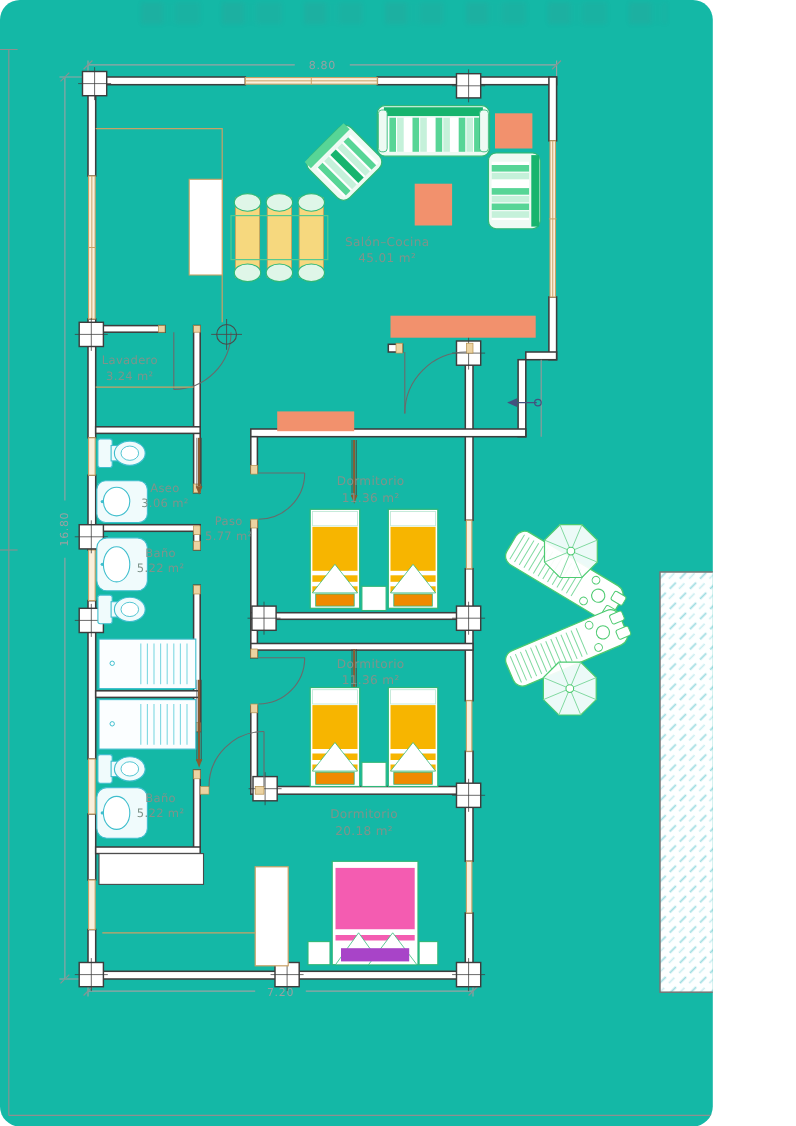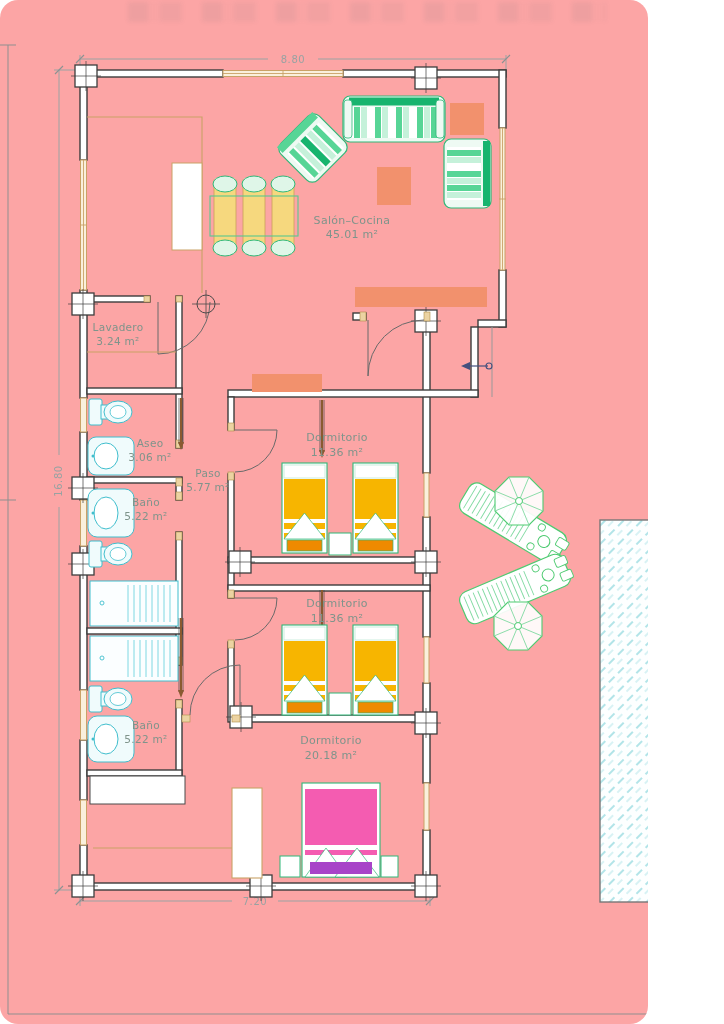--- a/index.html
+++ b/index.html
@@ -1,16 +1,16 @@
 <!DOCTYPE html>
 <html><head>
 <meta charset="utf-8">
 <style>
   html,body{margin:0;padding:0;background:#fff;}
-  .page{position:relative;width:648px;height:1024px;background:#fca5a5;overflow:hidden;
+  .page{position:relative;width:648px;height:1024px;background:#14b8a6;overflow:hidden;
         font-family:"DejaVu Sans","Liberation Sans",sans-serif;border-radius:18px;}
   .watermark{position:absolute;left:128px;top:2px;width:478px;height:20px;opacity:.6;
     background:repeating-linear-gradient(90deg, rgba(110,110,118,.16) 0 20px, rgba(110,110,118,.03) 20px 32px,
       rgba(110,110,118,.12) 32px 54px, rgba(110,110,118,0) 54px 74px);
     filter:blur(2px);}
   svg{position:absolute;left:0;top:0;}
   .wall{fill:#ffffff;stroke:#3d3d3d;stroke-width:1.4;}
   .win{fill:#faf0dc;stroke:#c9a266;stroke-width:1;}
   .winline{stroke:#c9a266;stroke-width:.9;fill:none;}
   .thin{stroke:#c9a266;stroke-width:1.1;fill:none;}

